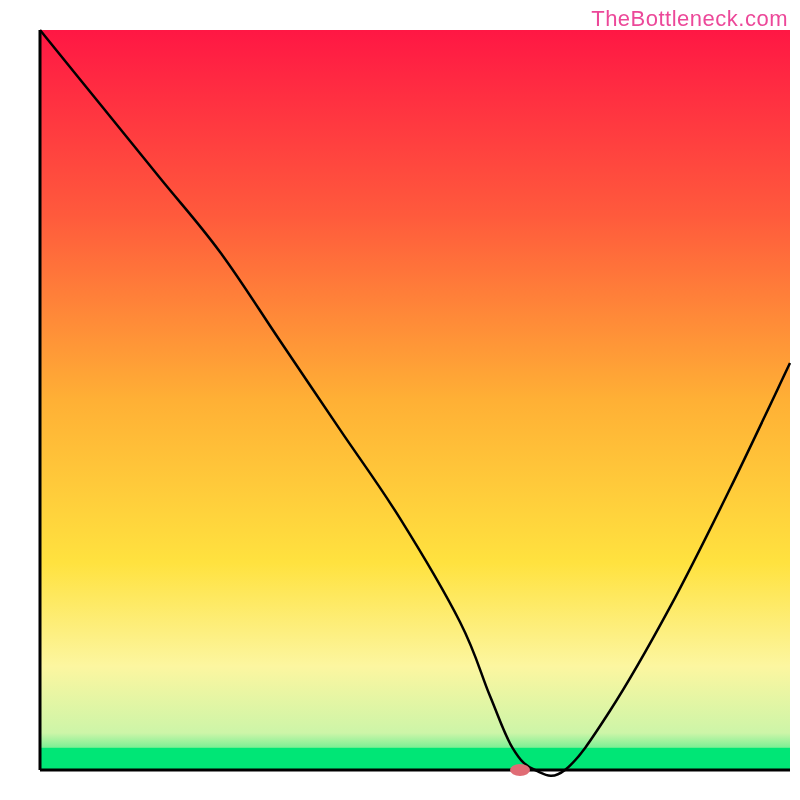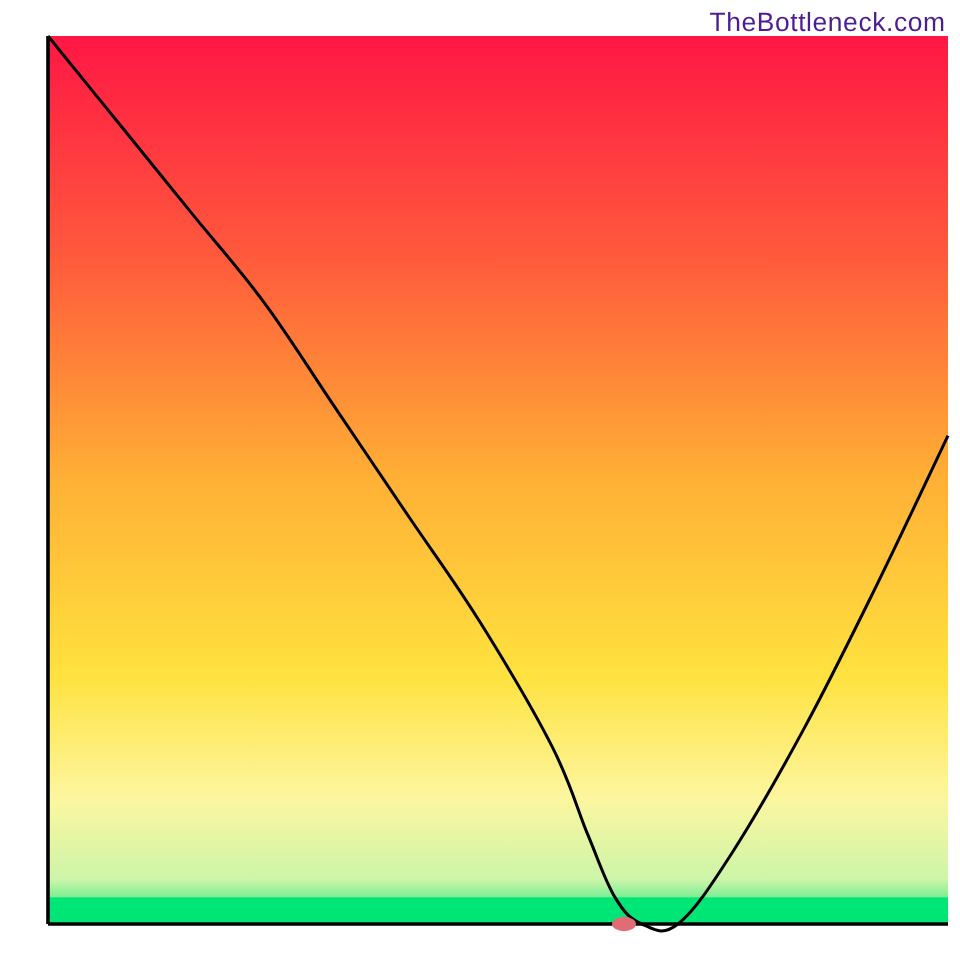--- a/index.html
+++ b/index.html
@@ -12,21 +12,21 @@
   }
   .chart-wrap {
     position: relative;
     width: 800px;
     height: 800px;
   }
   .watermark {
     position: absolute;
     top: 6px;
     right: 12px;
-    color: #4c1d95;
+    color: #ec4899;
     font-size: 22px;
     letter-spacing: 0.5px;
     z-index: 4;
   }
   svg {
     position: absolute;
     top: 0;
     left: 0;
     display: block;
   }

